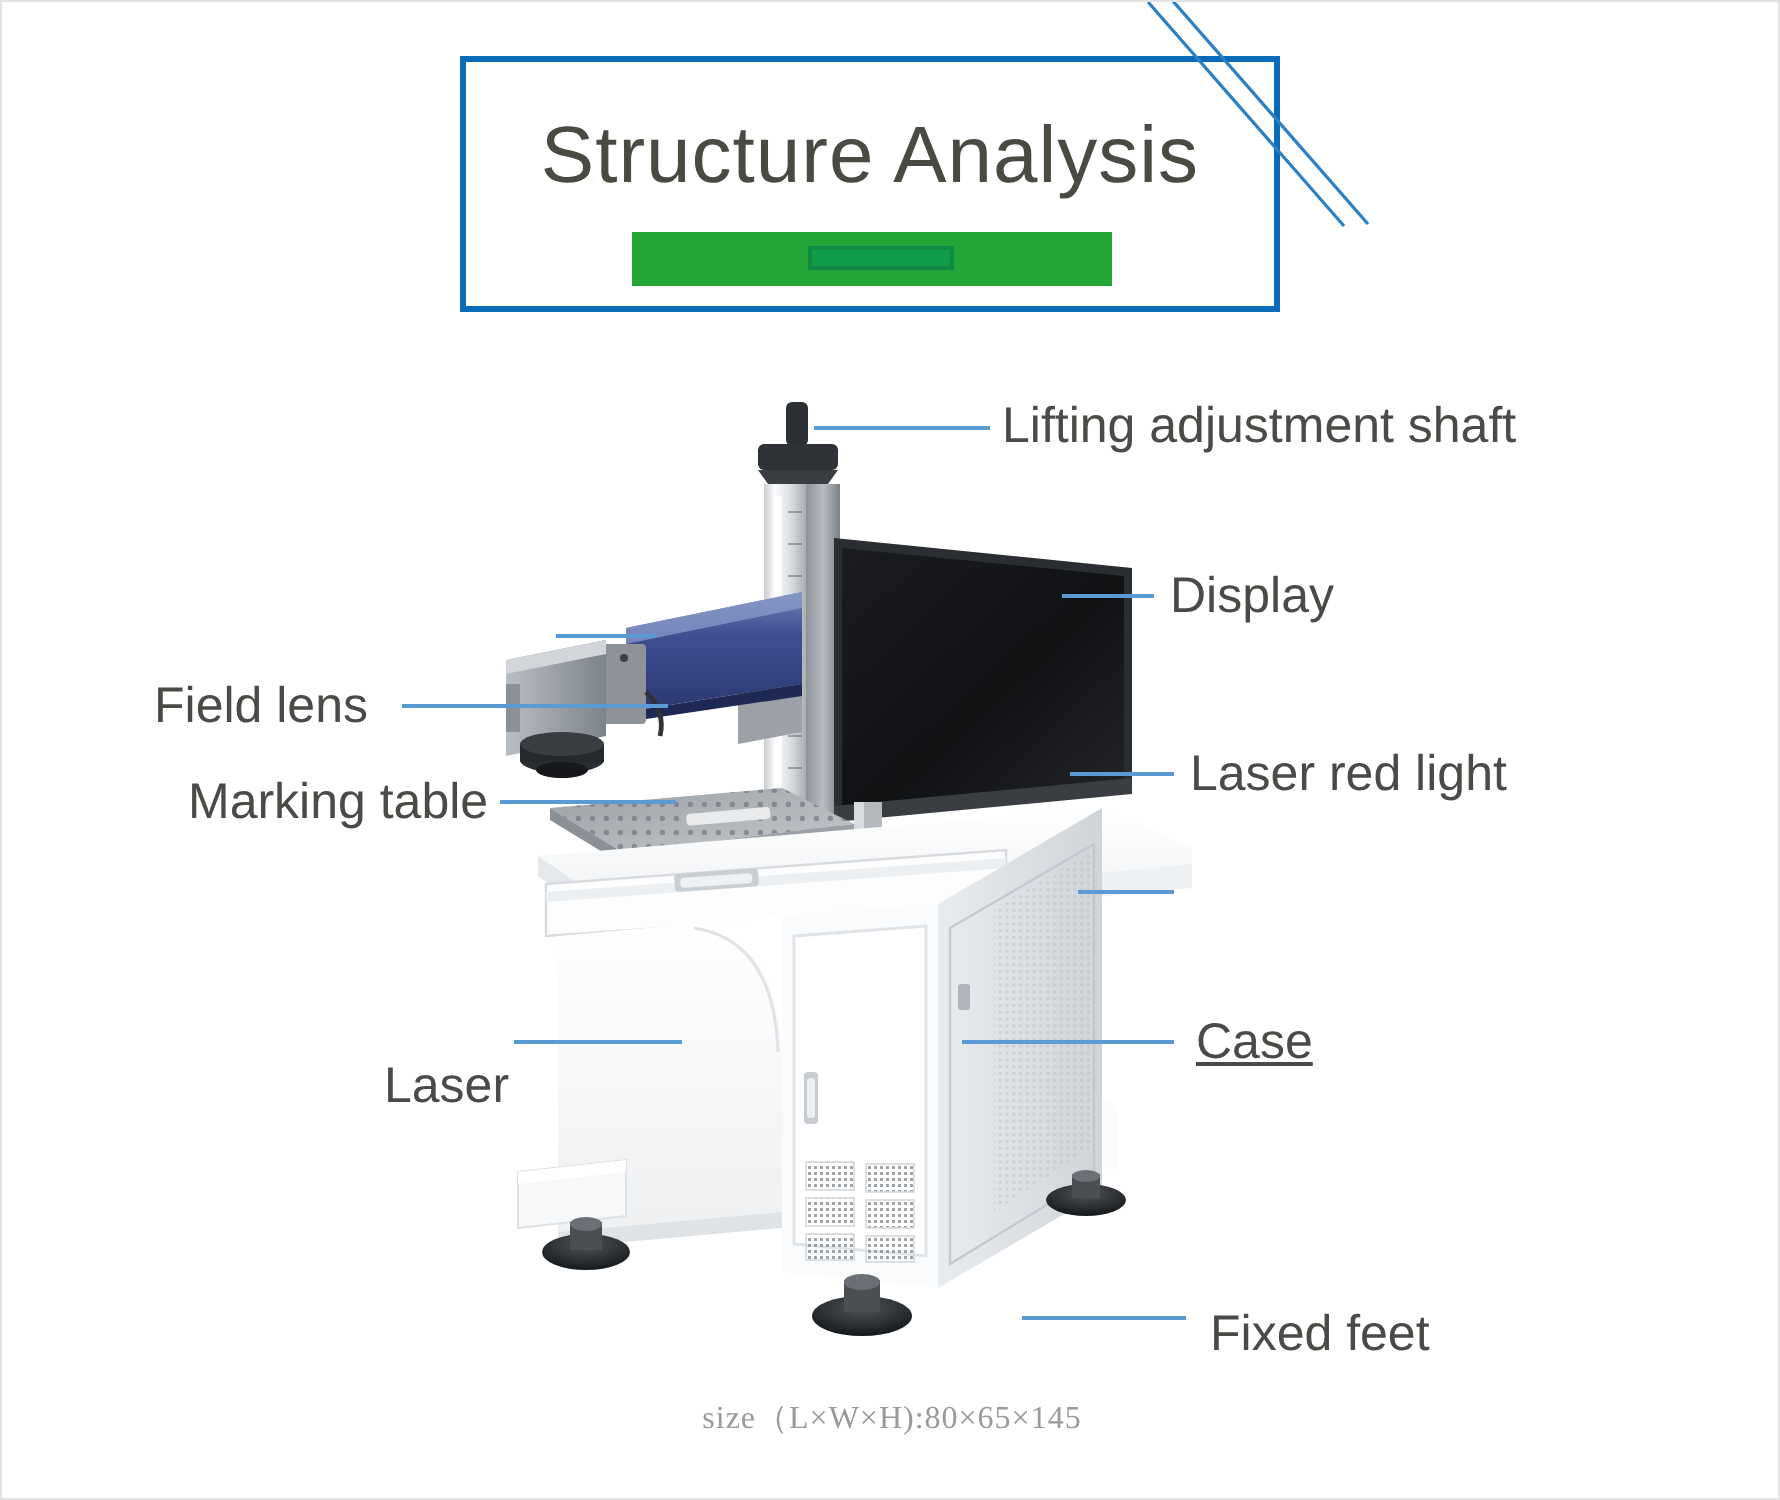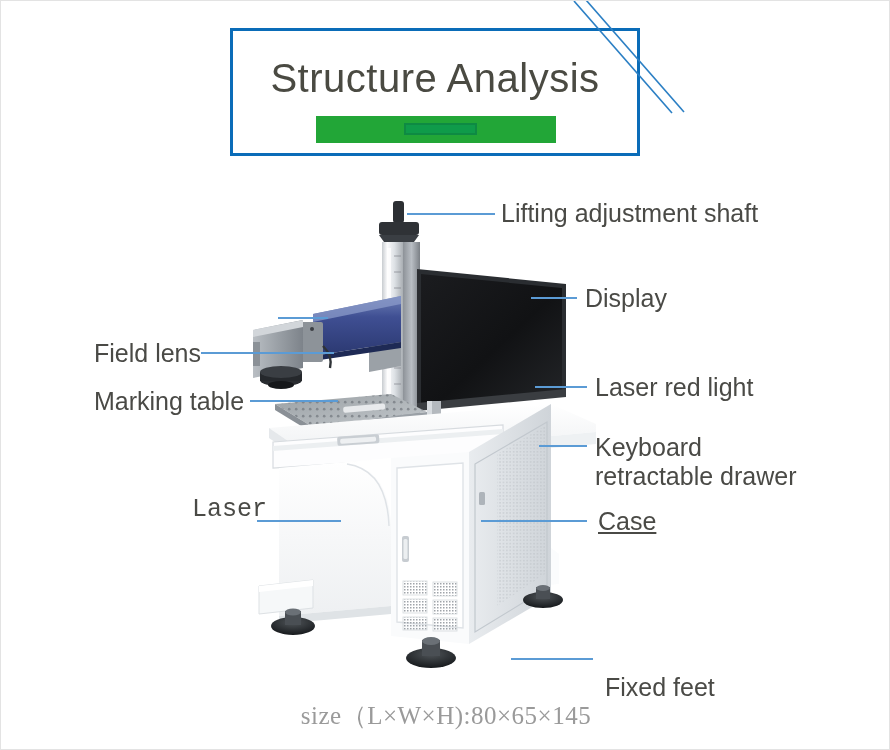--- a/index.html
+++ b/index.html
@@ -45,21 +45,21 @@
     position:absolute;
     font-size:25px;color:#4a4a46;
     font-family:"Liberation Sans", sans-serif;
     white-space:nowrap;line-height:1.18;
   }
   .label.two-line{white-space:normal;line-height:1.15;}
   .lead{position:absolute;background:#5b9bd5;height:2px;}
 
   #caption{
     position:absolute;left:0;top:698px;width:890px;text-align:center;
-    font-size:25px;color:#9a9a9a;
+    font-size:16px;color:#9a9a9a;
     font-family:"Liberation Serif", serif;letter-spacing:.5px;
   }
 
   
   #machine{position:absolute;left:250px;top:195px;width:360px;height:480px;}
 </style>
 </head>
 <body>
 
 <div id="page">
@@ -292,32 +292,28 @@
   <div class="lead" style="left:538px;top:444px;width:48px;"></div>
   <div class="lead" style="left:256px;top:519px;width:84px;"></div>
   <div class="lead" style="left:480px;top:519px;width:106px;"></div>
   <div class="lead" style="left:510px;top:657px;width:82px;"></div>
 
   <div class="label" style="left:500px;top:198px;">Lifting adjustment shaft</div>
 
   <div class="label" style="left:584px;top:283px;">Display</div>
 
 
-  <div class="label" style="left:93px;top:338px;">Field lens</div>
+  <div class="label" style="left:76px;top:338px;">Field lens</div>
 
   <div class="label" style="left:93px;top:386px;">Marking table</div>
 
   <div class="label" style="left:594px;top:372px;">Laser red light</div>
 
-  <div class="label two-line" style="left:594px;top:432px;width:230px;">
-    <span>Keyboard</span><br>
-    <span>retractable drawer</span>
-  </div>
-
-  <div class="label" style="left:191px;top:494px;font-family:Liberation Mono, monospace;">Laser</div>
+
+  <div class="label" style="left:191px;top:528px;">Laser</div>
 
   <div class="label" style="left:597px;top:506px;text-decoration:underline;">Case</div>
 
-  <div class="label" style="left:604px;top:672px;">Fixed feet</div>
+  <div class="label" style="left:604px;top:652px;">Fixed feet</div>
 
   <div id="caption">size（L×W×H):80×65×145</div>
 
 </div>
 
 </body></html>

